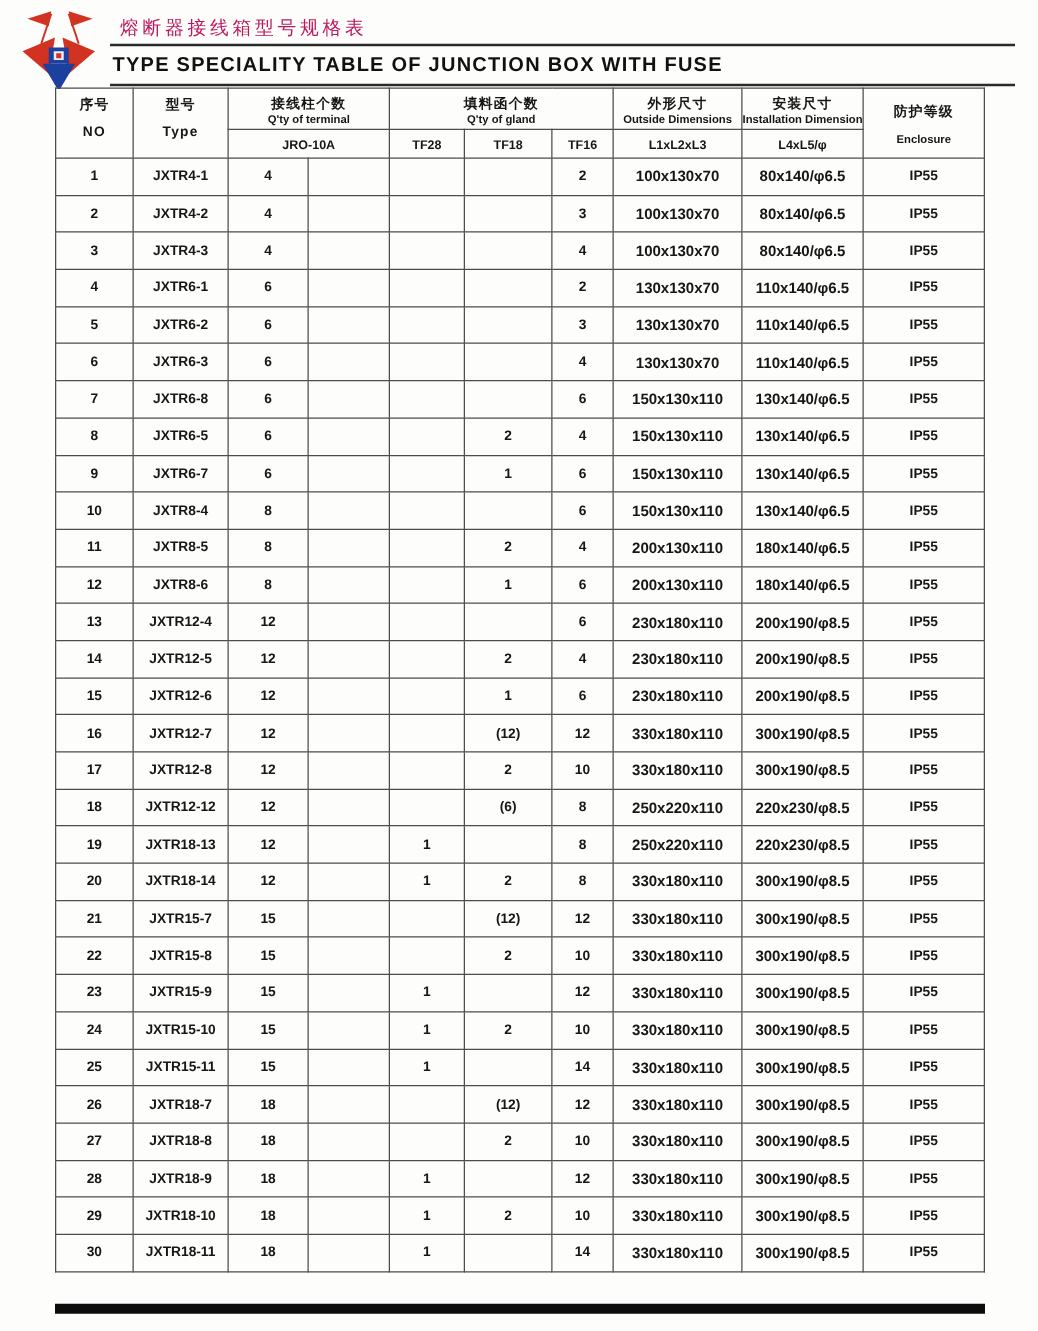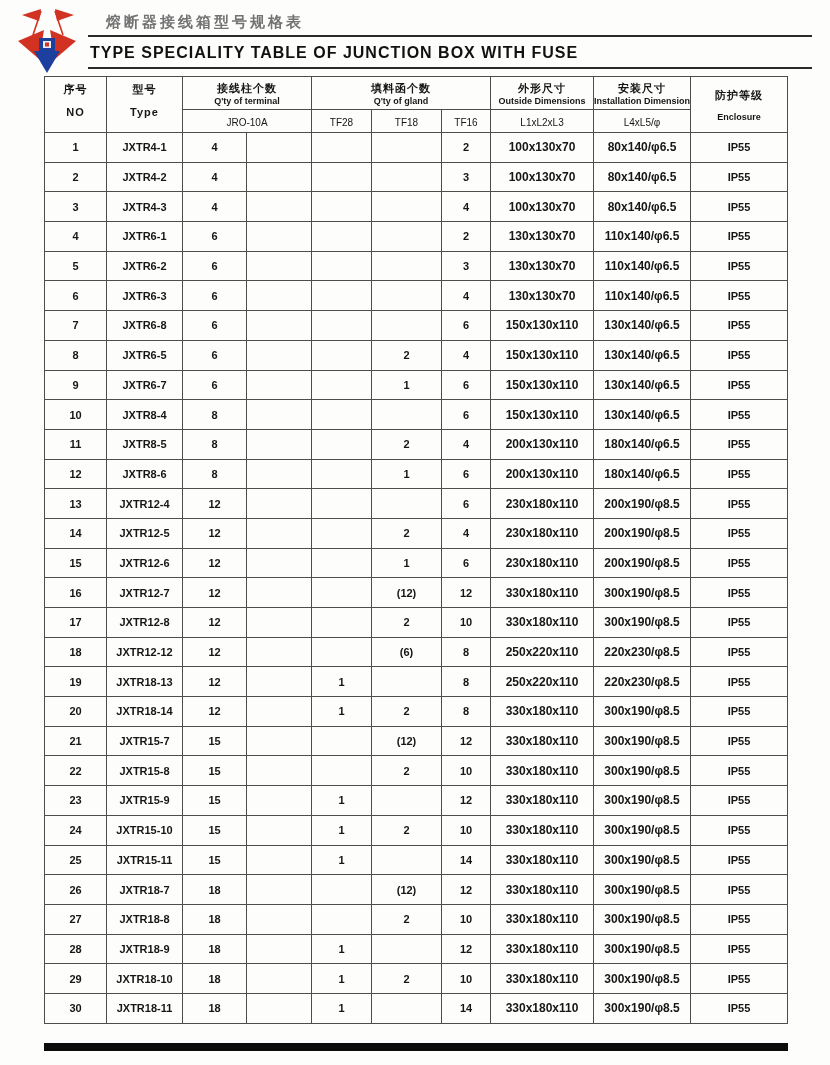--- a/index.html
+++ b/index.html
@@ -9,49 +9,49 @@
     font-family:"Liberation Sans", sans-serif;
     color:#1a1a1a;
     position:relative;
     overflow:hidden;
   }
   .page { position:absolute; inset:0; background:#fdfdfc; }
 
   
   .logo { position:absolute; left:10px; top:5px; width:74px; height:74px; }
   .title-zh {
-    position:absolute; left:106px; top:13px;
-    font-size:15px; font-weight:bold; letter-spacing:3px; color:#737373;
+    position:absolute; left:96px; top:13px;
+    font-size:15px; font-weight:normal; letter-spacing:3px; color:#be185d;
   }
   .rule { position:absolute; left:88px; width:724px; height:2px; background:#2a2a2a; }
   .rule.r1 { top:35px; }
   .rule.r2 { top:67px; }
   .title-en {
     position:absolute; left:90px; top:44px;
     font-size:16px; font-weight:bold; letter-spacing:1px; color:#111;
   }
 
   
   table.spec {
-    position:absolute; left:44px; top:76px; width:743px;
+    position:absolute; left:44px; top:70px; width:743px;
     border-collapse:collapse; table-layout:fixed;
   }
   .spec th, .spec td {
     border:1px solid #4d4d4d;
     text-align:center; vertical-align:middle;
     overflow:hidden; white-space:nowrap;
   }
   .spec thead tr.h1 { height:33px; }
   .spec thead tr.h2 { height:23px; }
   .spec thead th { font-weight:bold; color:#161616; background:#fdfdfc; }
   .zh { display:block; font-size:11px; font-weight:bold; letter-spacing:1px; }
   .en { display:block; font-size:9px; font-weight:bold; letter-spacing:0; }
   .rowhead { vertical-align:middle; }
   .rowhead .zh { margin-bottom:9px; }
-  .sub { font-size:10px; font-weight:normal; }
+  .sub { font-size:10px; font-weight:bold; }
   .spec tbody tr { height:29.7px; }
   .spec tbody td { font-size:11px; font-weight:bold; color:#161616; }
   .spec tbody td.col-out, .spec tbody td.col-inst { font-size:12px; }
   .spec tbody td.col-type { font-size:11px;margin-top:42px; }
 
   
   .bottom-bar {
     position:absolute; left:44px; top:1043px; width:744px; height:8px;
     background:#0c0c0c;
   }

